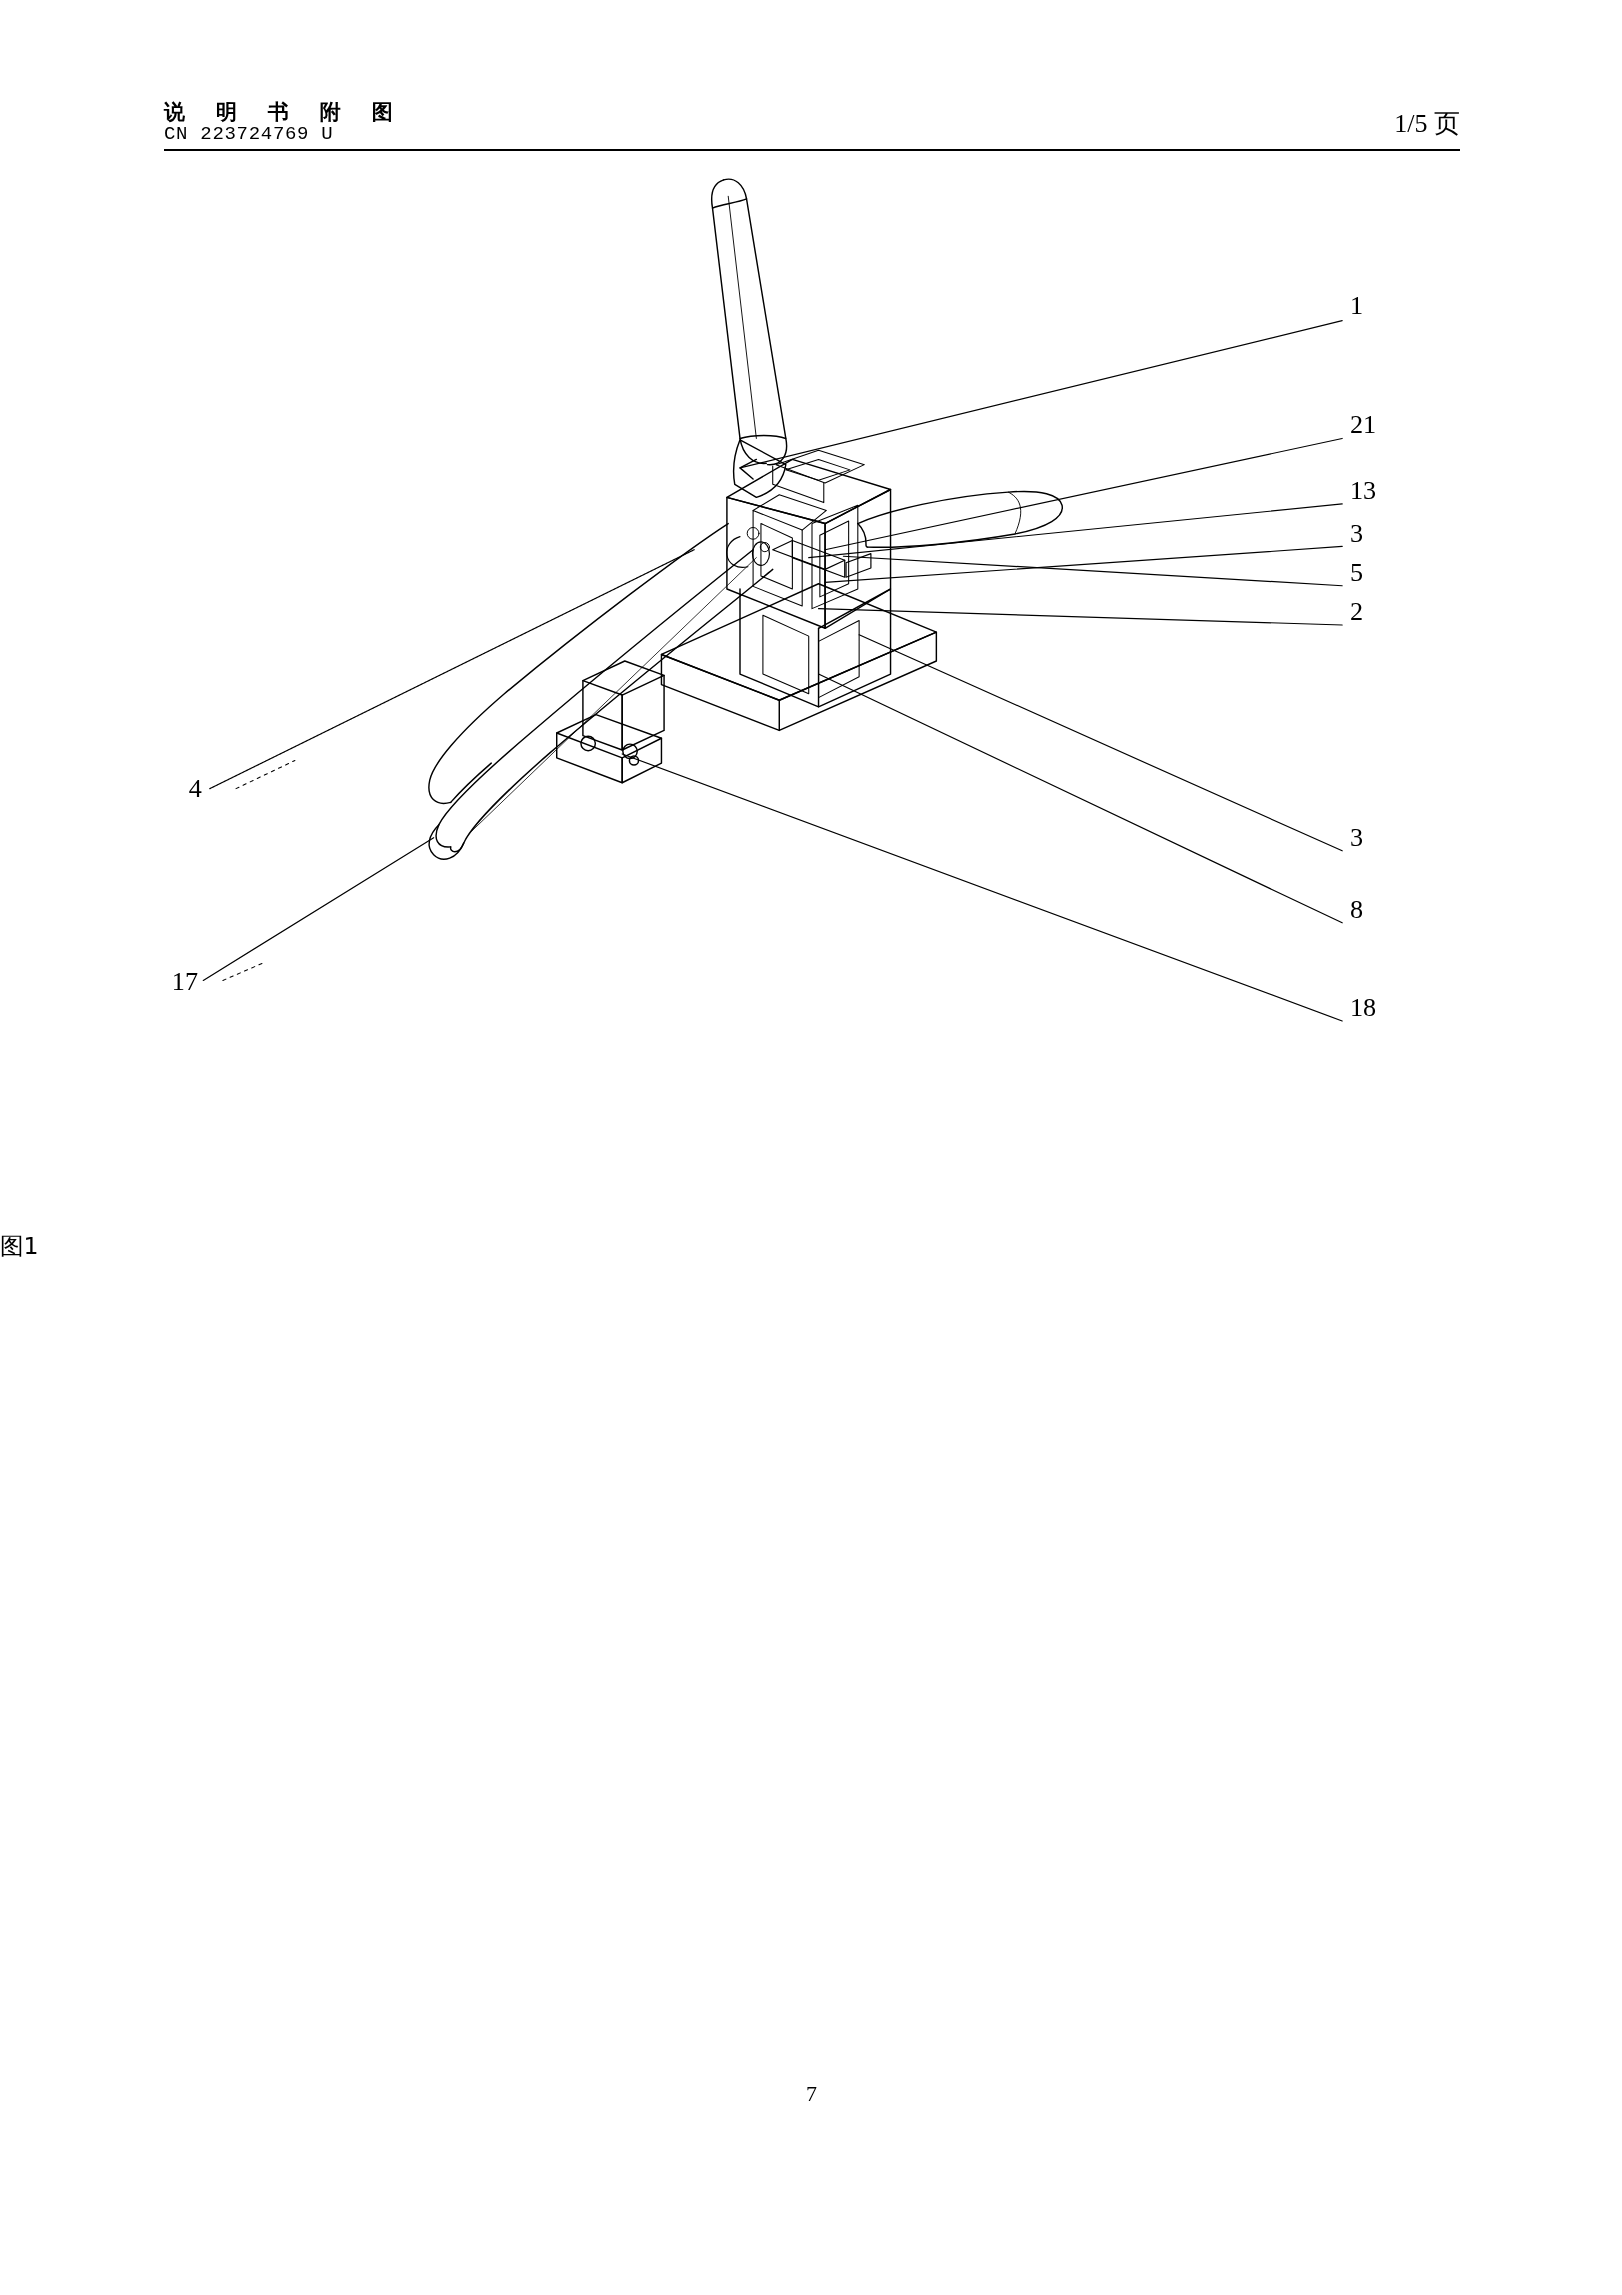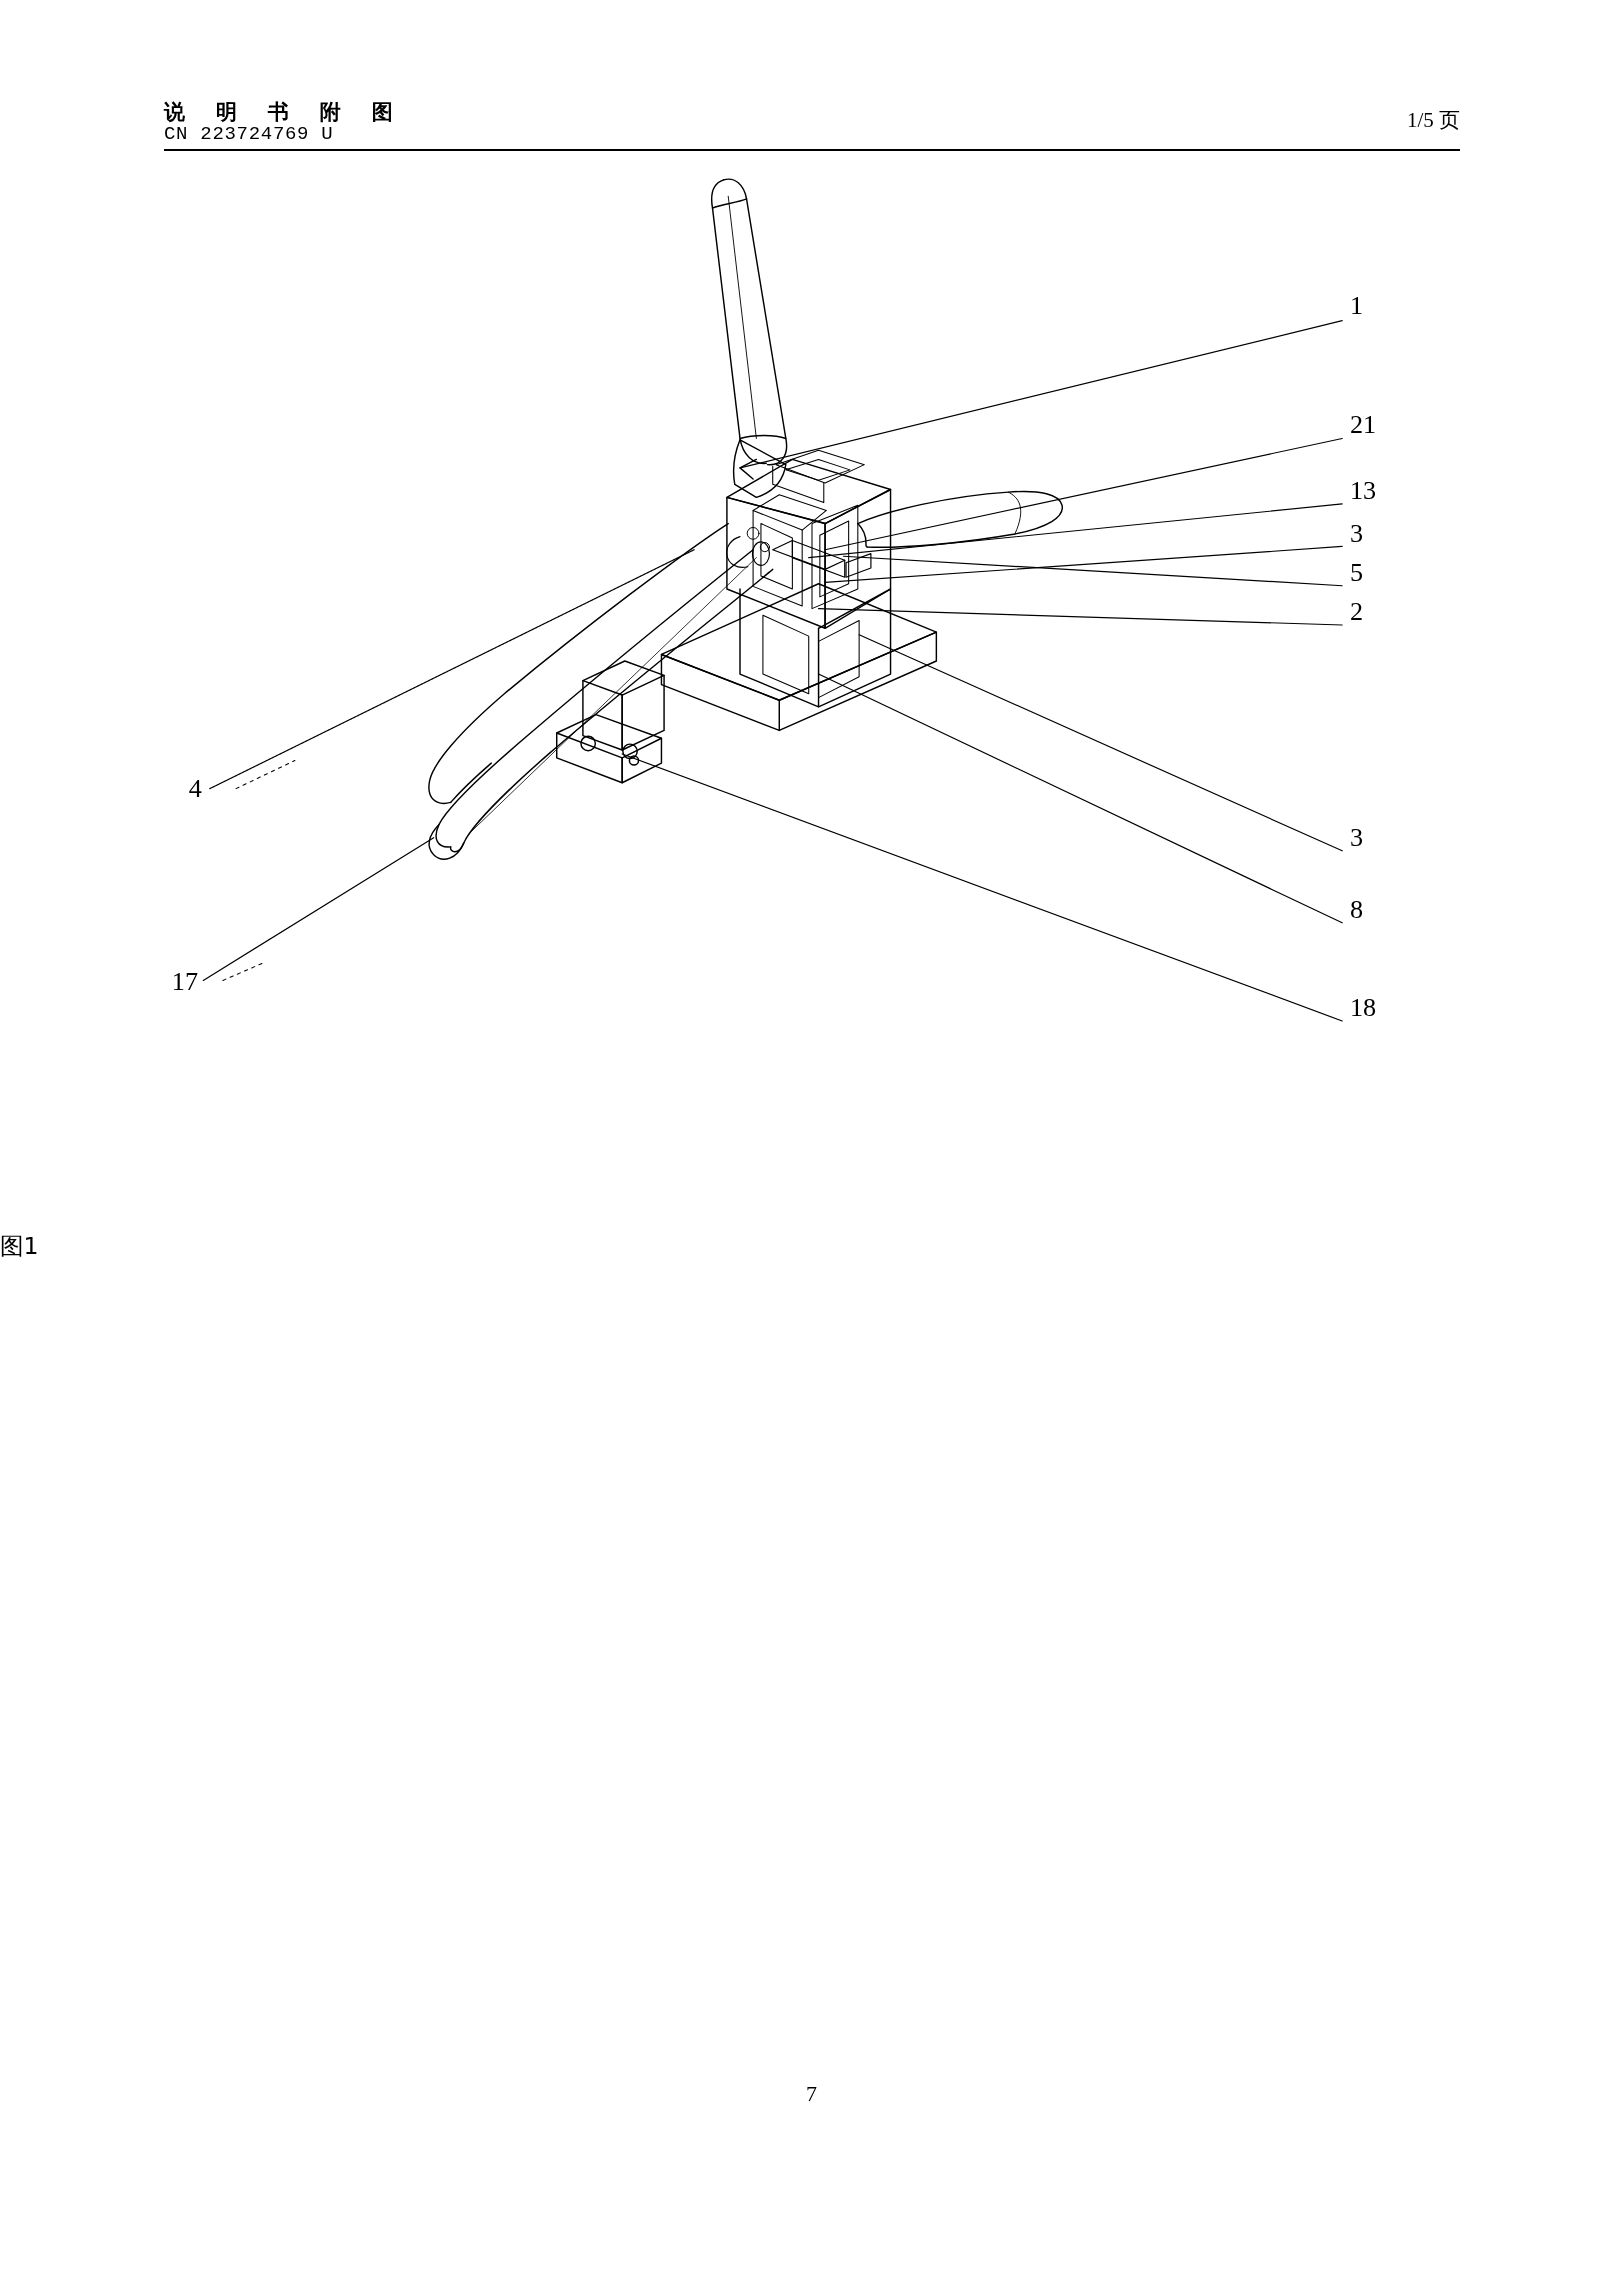--- a/index.html
+++ b/index.html
@@ -43,21 +43,21 @@
     font-family: "DejaVu Sans", sans-serif;
     font-size: 21px;
     font-weight: bold;
     letter-spacing: 11.8px;
     white-space: nowrap;
   }
   .header-right {
     position: absolute;
     right: 0;
     top: 7.9px;
-    font-size: 21px;
+    font-size: 26px;
     white-space: nowrap;
   }
   .header-rule {
     position: absolute;
     left: 164px;
     top: 149px;
     width: 1296px;
     height: 2px;
     background: #000000;
   }

